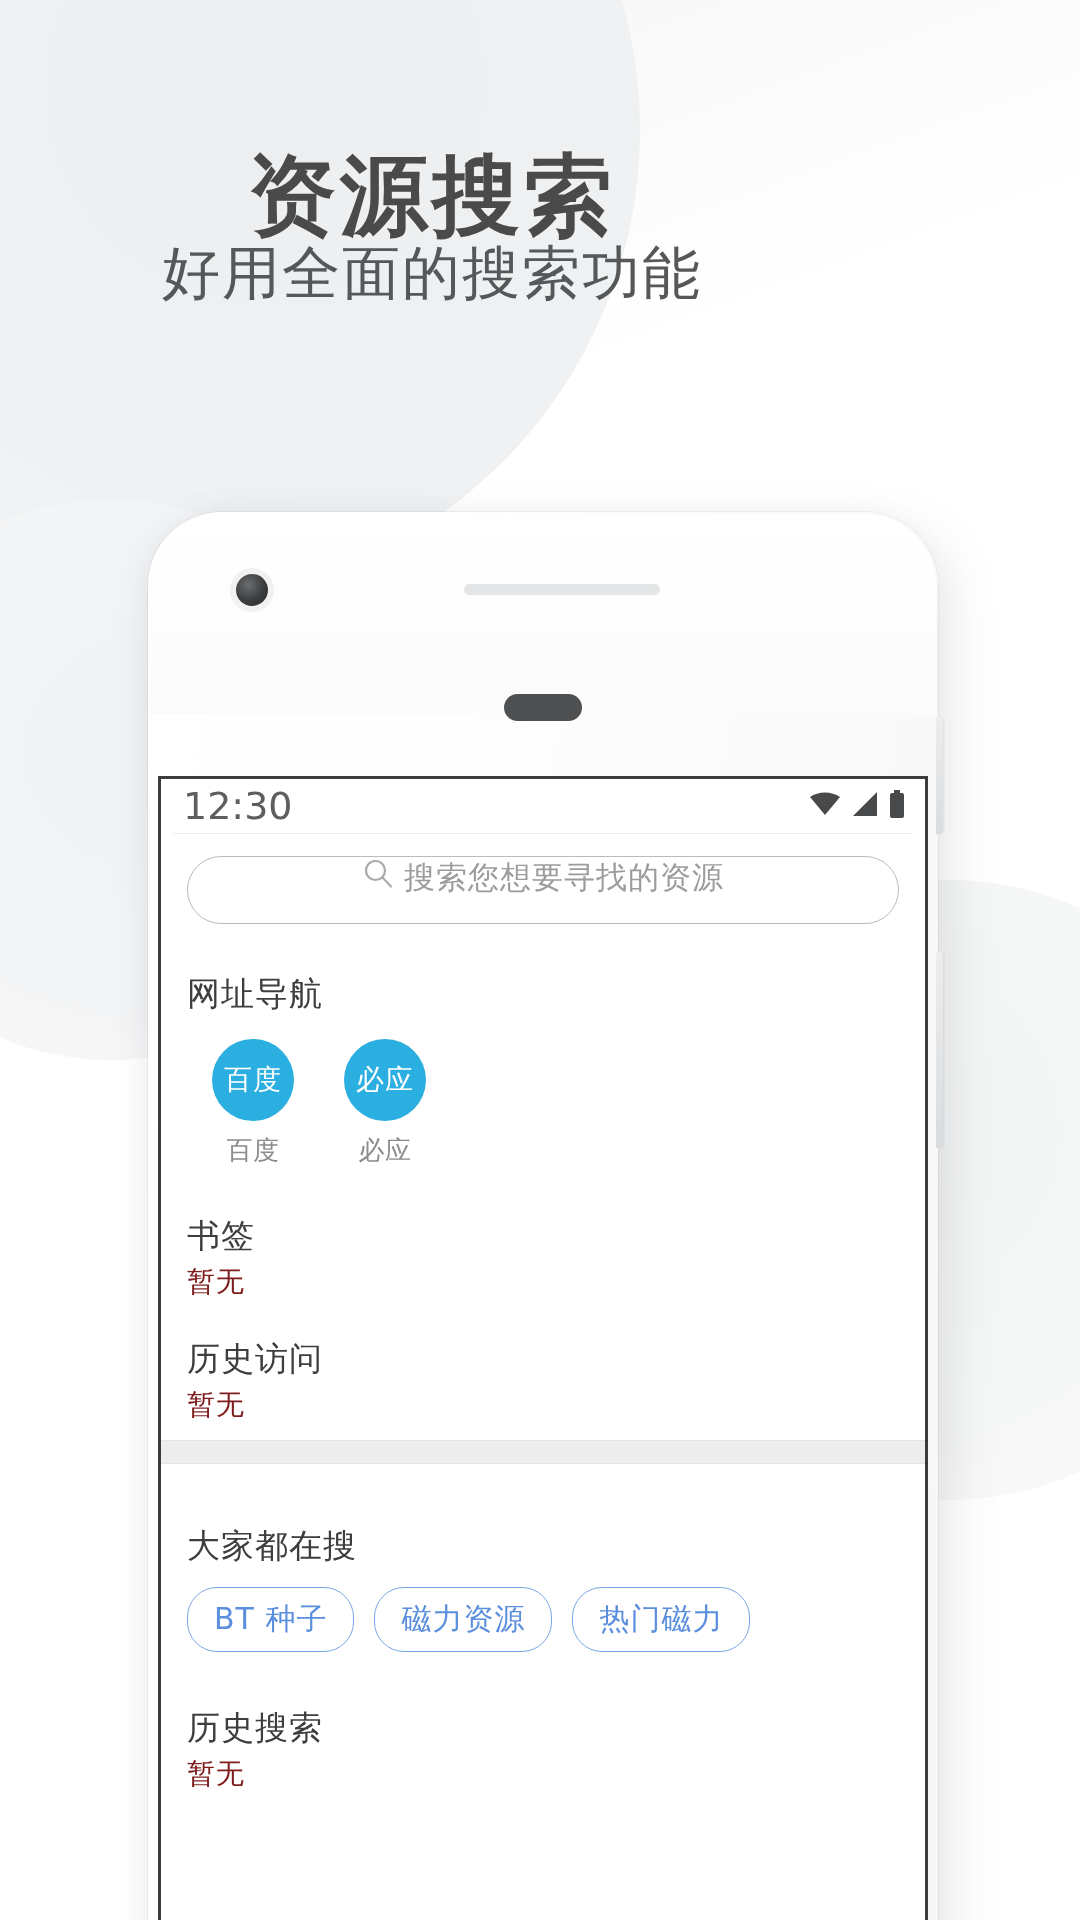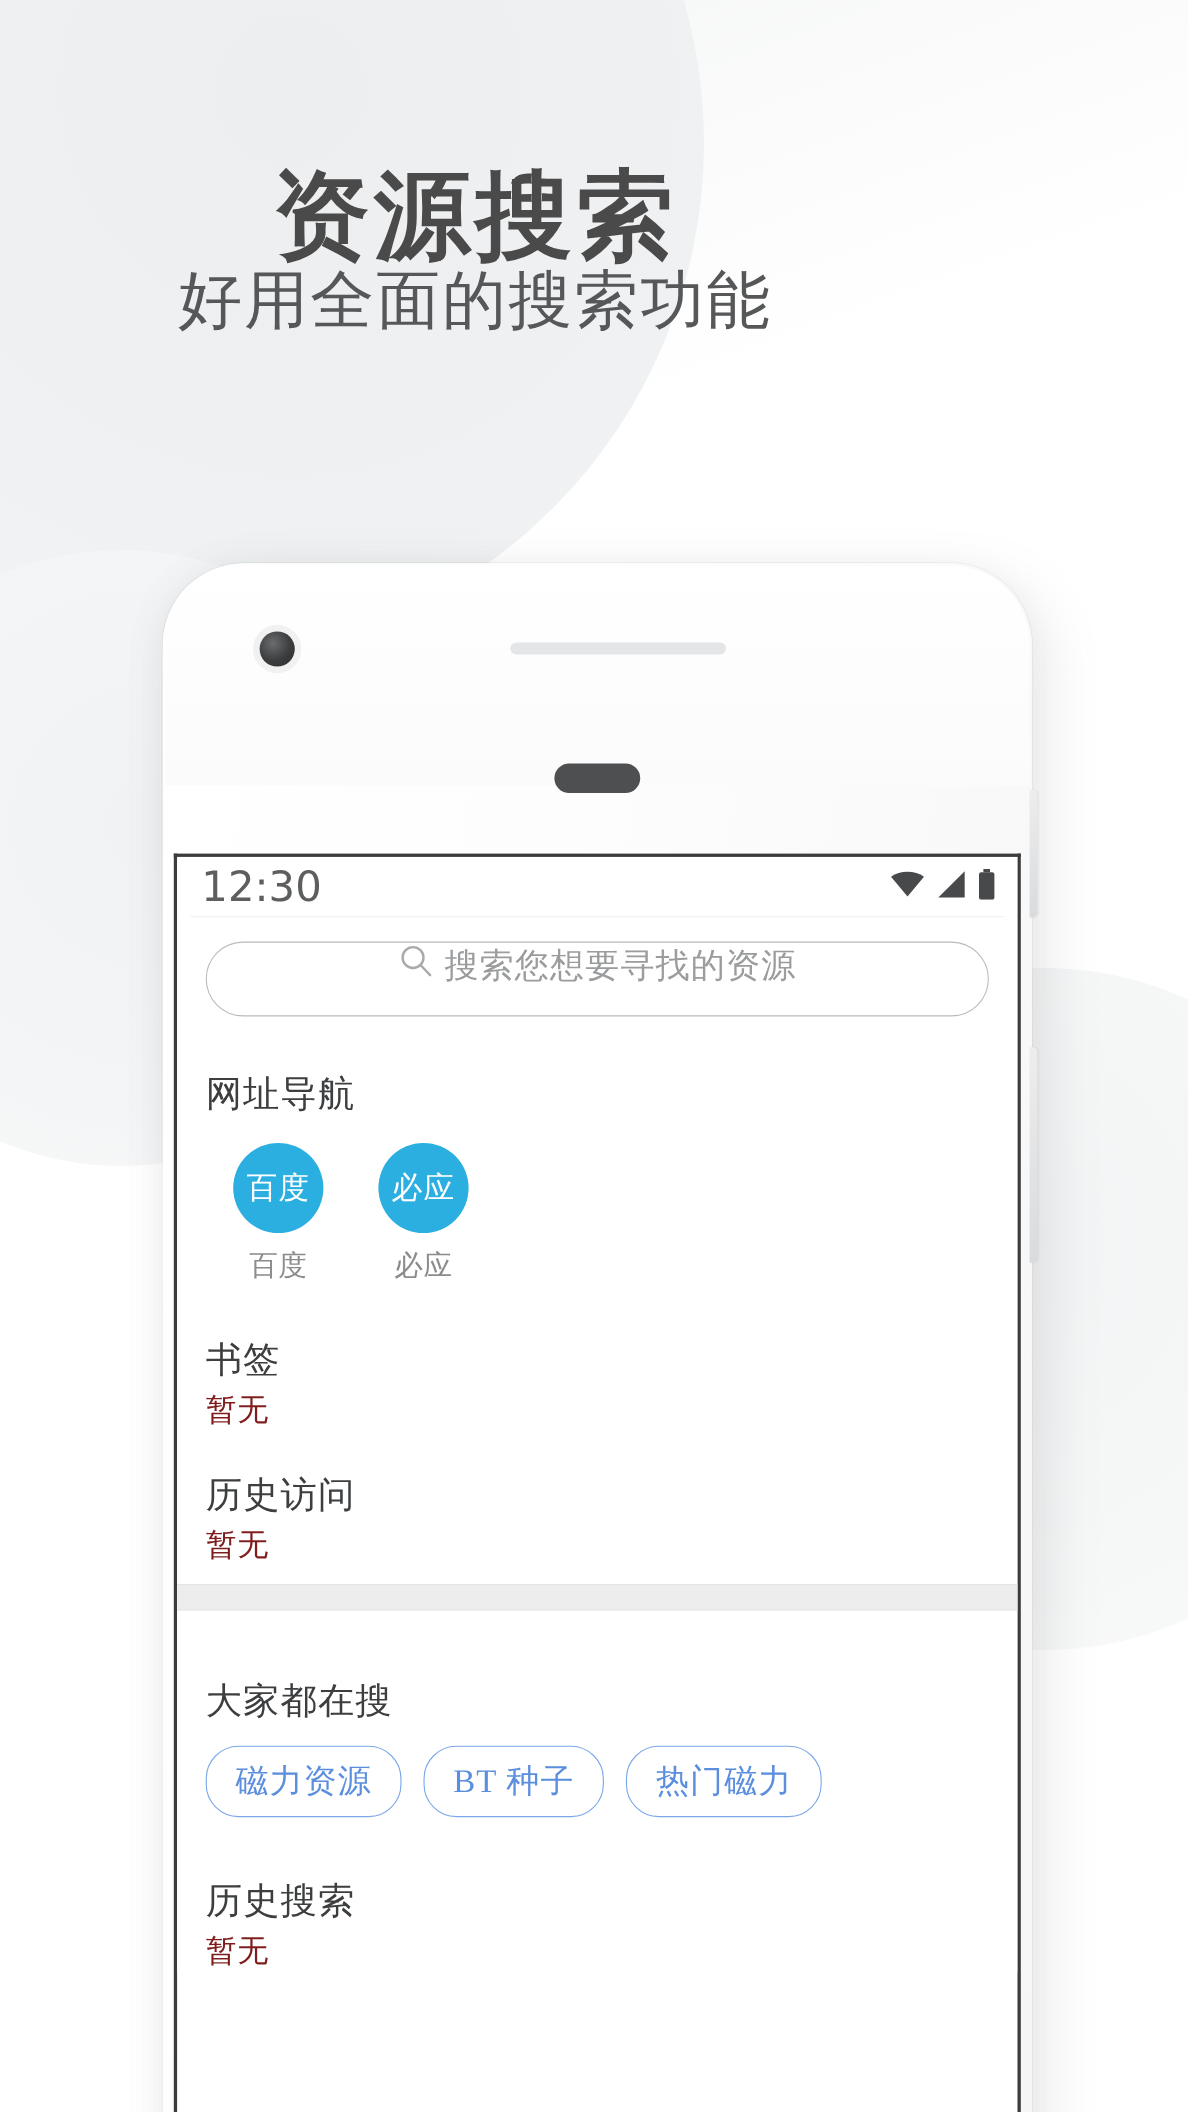--- a/index.html
+++ b/index.html
@@ -356,25 +356,25 @@
           <div class="section-empty">暂无</div>
         </div>
 
         <div class="section">
           <div class="section-title">历史访问</div>
           <div class="section-empty">暂无</div>
         </div>
 
         <div class="panel-gap"></div>
 
-        <div class="section" style="padding-top:14px;font-family:Liberation Serif, serif;">
+        <div class="section" style="padding-top:14px;">
           <div class="section-title">大家都在搜</div>
           <div class="chips">
+            <div class="chip" style="color: rgb(91, 143, 221);">BT 种子</div>
             <div class="chip" style="color: rgb(91, 143, 221);">磁力资源</div>
-            <div class="chip" style="color: rgb(91, 143, 221);">BT 种子</div>
             <div class="chip" style="color: rgb(91, 143, 221);">热门磁力</div>
           </div>
         </div>
 
         <div class="section">
           <div class="section-title">历史搜索</div>
           <div class="section-empty">暂无</div>
         </div>
 
       </div>

